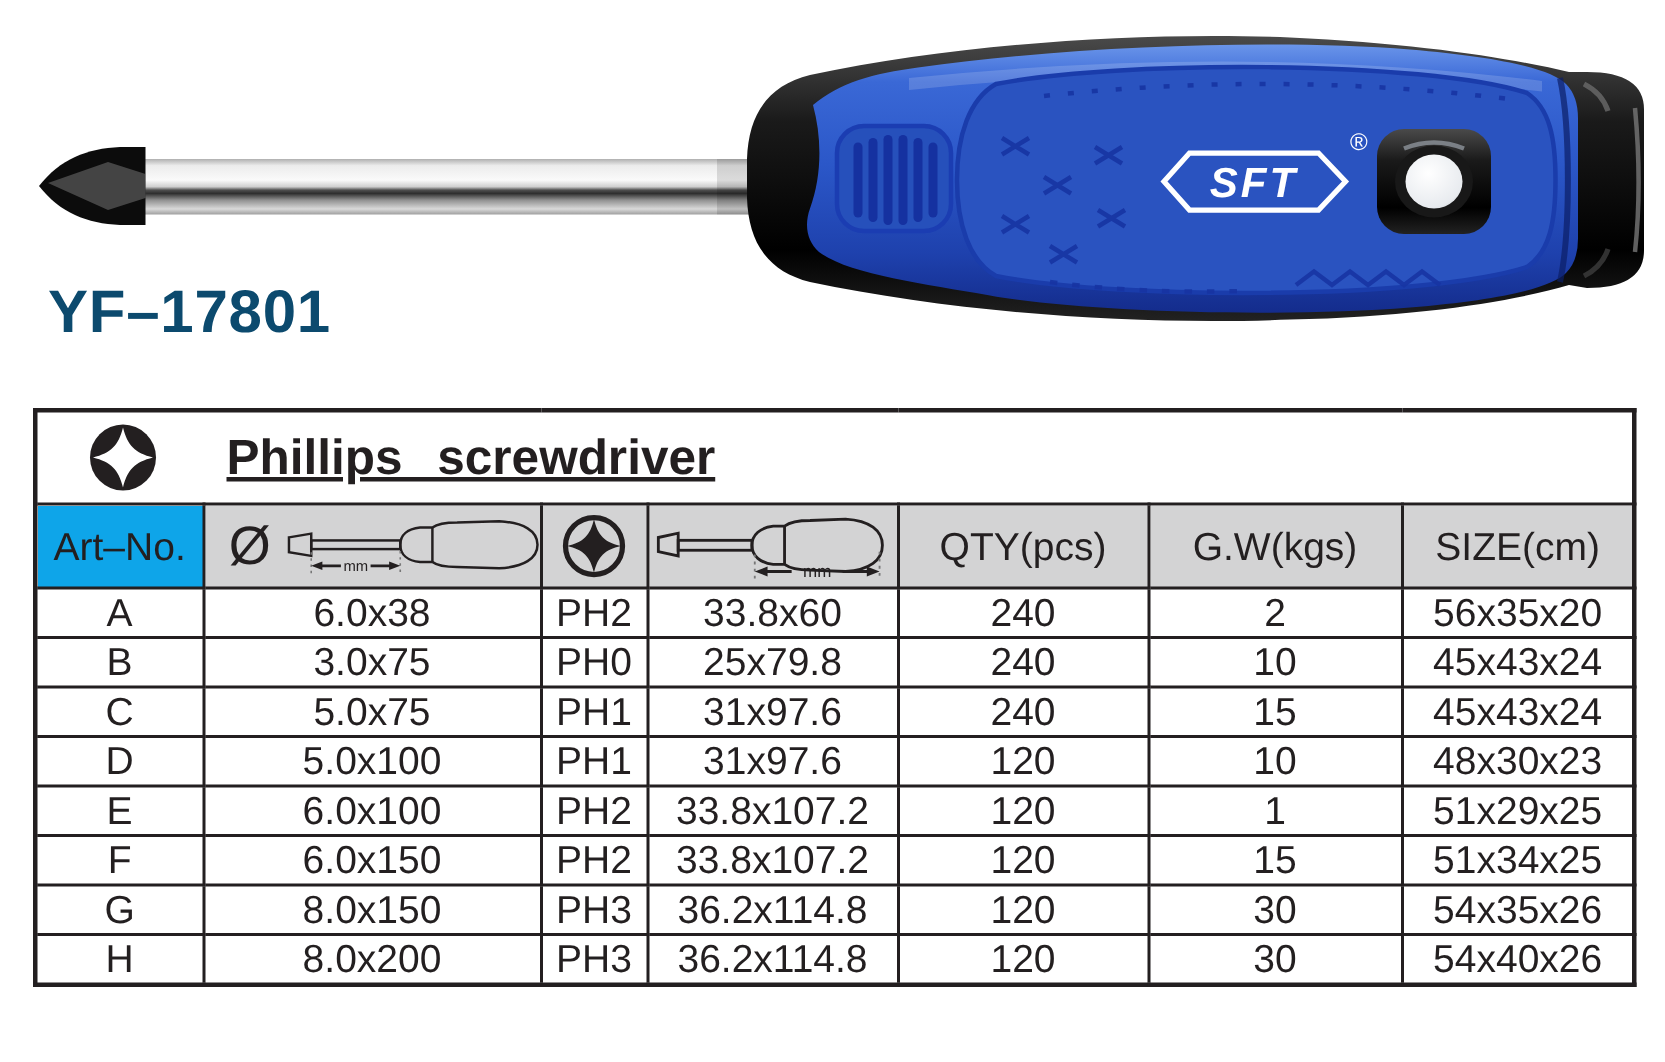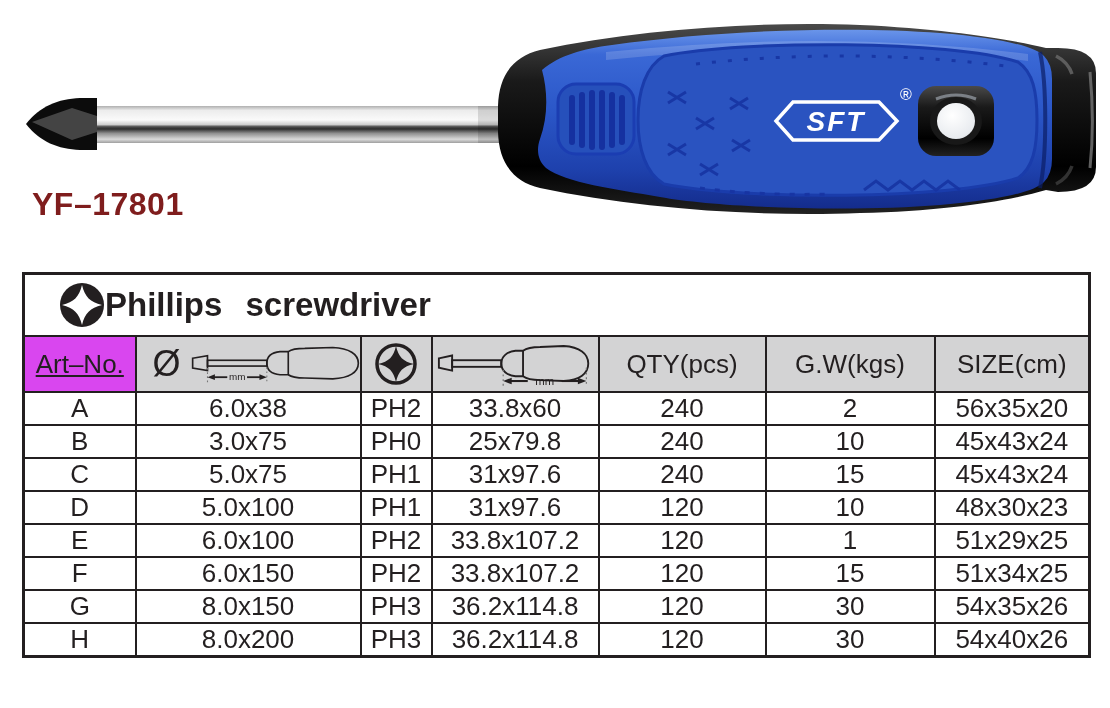--- a/index.html
+++ b/index.html
@@ -1,30 +1,30 @@
 <!DOCTYPE html>
 <html><head>
 <meta charset="utf-8">
 <style>
   html,body{margin:0;padding:0;background:#fff;}
   .page{position:relative;width:1110px;height:708px;background:#ffffff;overflow:hidden;
         font-family:"Liberation Sans",sans-serif;color:#231f20;}
   .figure{position:absolute;left:0;top:0;width:1110px;height:240px;}
-  .model{position:absolute;left:32px;top:188px;font-size:32px;font-weight:bold;
-         color:#7f1d1d;line-height:1;letter-spacing:0.5px;}
+  .model{position:absolute;left:32px;top:188px;font-size:40px;font-weight:bold;
+         color:#0c4a6e;line-height:1;letter-spacing:0.5px;}
   .spec-table{position:absolute;left:22px;top:272px;width:1066px;
               border-collapse:collapse;table-layout:fixed;}
   .spec-table td,.spec-table th{border:2.5px solid #231f20;padding:0;vertical-align:middle;
               text-align:center;font-weight:normal;font-size:26px;color:#231f20;overflow:hidden;}
   .spec-table{border:3px solid #231f20;}
   .title-cell{height:60px;background:#fff;}
   .title-inner{display:flex;align-items:center;padding-left:34px;}
-  .title-text{font-size:33px;font-weight:bold;word-spacing:14px;}
+  .title-text{font-size:33px;font-weight:bold;margin-left:46px;word-spacing:14px;text-decoration:underline;}
   .hdr{height:54px;background:#d3d3d4;}
-  .hdr-artno{background:#d946ef;color:#ffffff;font-weight:bold;font-size:27px;text-decoration:underline;}
+  .hdr-artno{background:#0ea5e9;color:#ffffff;font-weight:bold;font-size:27px;}
   .hdr-dia-inner{display:flex;align-items:center;justify-content:flex-start;padding-left:16px;}
   .dia-symbol{font-size:36px;margin-right:10px;}
   .hdr-icon-inner{display:flex;align-items:center;justify-content:center;}
   .data-row td{height:31px;}
   .cell-handle{text-align:left;padding-left:12px;}
   .icon-wrap{display:inline-flex;align-items:center;}
 </style>
 </head>
 <body>
 

